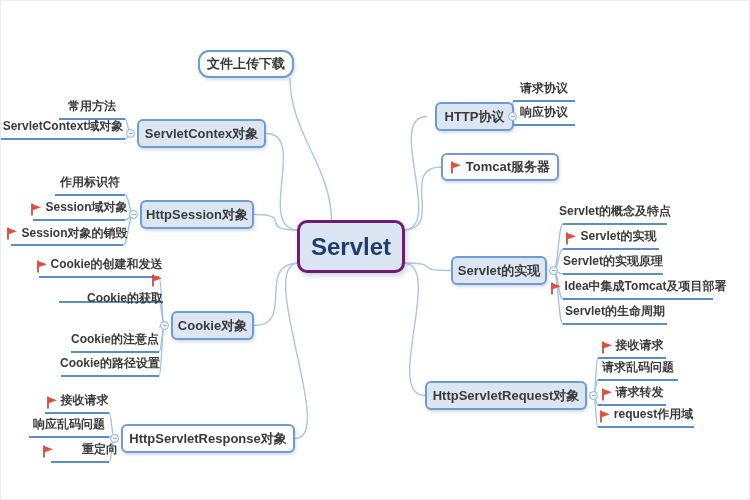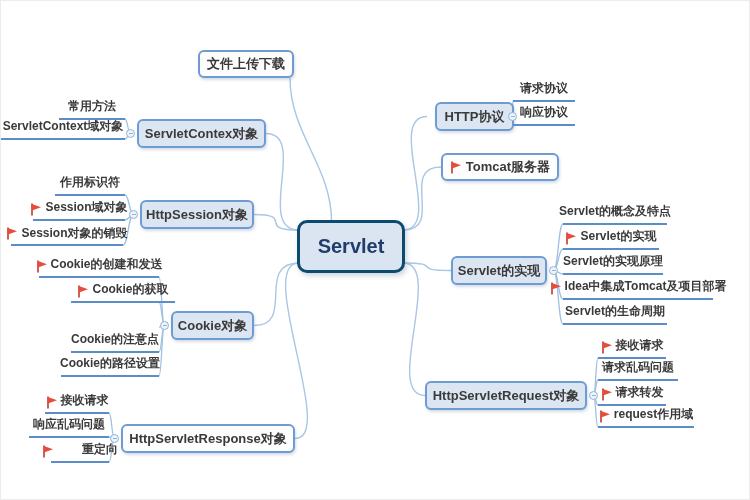--- a/index.html
+++ b/index.html
@@ -10,22 +10,22 @@
   }
   #links{position:absolute;left:0;top:0;width:750px;height:500px;pointer-events:none;}
   #links path.link{fill:none;stroke:#a9c6e4;stroke-width:1.4;}
   #links path.clink{fill:none;stroke:#9fc0e2;stroke-width:1.3;}
 
   .topic{
     position:absolute;display:flex;align-items:center;justify-content:center;
     gap:4px;box-sizing:border-box;white-space:nowrap;cursor:default;
   }
   .topic.center{
-    border:3px solid #0c4a6e;background:#dbe5f1;border-radius:10px;
-    font-size:20px;font-weight:bold;color:#1f3d6d;
+    border:3px solid #701a75;background:#dbe5f1;border-radius:10px;
+    font-size:24px;font-weight:bold;color:#1f3d6d;
     box-shadow:2px 3px 5px rgba(90,120,160,.30);
   }
   .topic.main{
     border:2px solid #6e9bd2;border-radius:6px;background:#dce6f3;
     font-size:13px;font-weight:600;color:#3a3a3a;
     box-shadow:1px 2px 3px rgba(90,120,160,.25);
   }
   .topic.main.white{background:#fdfdfe;}
 
   .child{
@@ -80,21 +80,21 @@
       <path d="M552.5,269.5 C557.25,269.5 557.25,298 562,298" class="clink"></path>
       <path d="M552.5,269.5 C557.25,269.5 557.25,323 562,323" class="clink"></path>
       <path d="M592.5,394.5 C594.75,394.5 594.75,357 597,357" class="clink"></path>
       <path d="M592.5,394.5 C594.75,394.5 594.75,379 597,379" class="clink"></path>
       <path d="M592.5,394.5 C594.75,394.5 594.75,404 597,404" class="clink"></path>
       <path d="M592.5,394.5 C594.75,394.5 594.75,426 597,426" class="clink"></path>
     </svg>
 
   <div class="topic center" id="center" style="left:296px;top:219px;width:108px;height:53px;">Servlet</div>
 
-  <div class="topic main white" id="b0" style="left:197px;top:49px;width:96px;height:28px;">文件上传下载</div>
+  <div class="topic main white" id="b0" style="left:197px;top:49px;width:96px;height:28px;border-radius:11px;">文件上传下载</div>
 
   <div class="topic main" id="b1" style="left:136px;top:118px;width:129px;height:29px;">ServletContex对象</div>
 
   <div class="topic main" id="b2" style="left:139px;top:199px;width:114px;height:29px;">HttpSession对象</div>
 
   <div class="topic main" id="b3" style="left:170px;top:310px;width:83px;height:29px;">Cookie对象</div>
 
   <div class="topic main white" id="b4" style="left:120px;top:423px;width:174px;height:29px;">HttpServletResponse对象</div>
 
   <div class="topic main" id="b5" style="left:426px;top:101px;width:79px;height:29px;margin-left:8px;">HTTP协议</div>
@@ -144,21 +144,21 @@
 
   <div class="child" style="left:38px;top:257px;width:120px;">
     <span class="flag">
         <svg width="12" height="13" viewBox="0 0 12 13">
           <path d="M2 0.5 V12.5" stroke="#c0392b" stroke-width="1.6"></path>
           <path d="M2 1 L11 4.2 L2 7.4 Z" fill="#e74c3c"></path>
         </svg>
       </span>
     <span>Cookie的创建和发送</span>
     </div>
-  <div class="child" style="left:70px;top:282px;width:104px;">
+  <div class="child" style="left:58px;top:282px;width:104px;flex-direction:column;">
     <span class="flag">
         <svg width="12" height="13" viewBox="0 0 12 13">
           <path d="M2 0.5 V12.5" stroke="#c0392b" stroke-width="1.6"></path>
           <path d="M2 1 L11 4.2 L2 7.4 Z" fill="#e74c3c"></path>
         </svg>
       </span>
     <span>Cookie的获取</span>
     </div>
   <div class="child" style="left:70px;top:332px;width:88px;">
     <span>Cookie的注意点</span>

